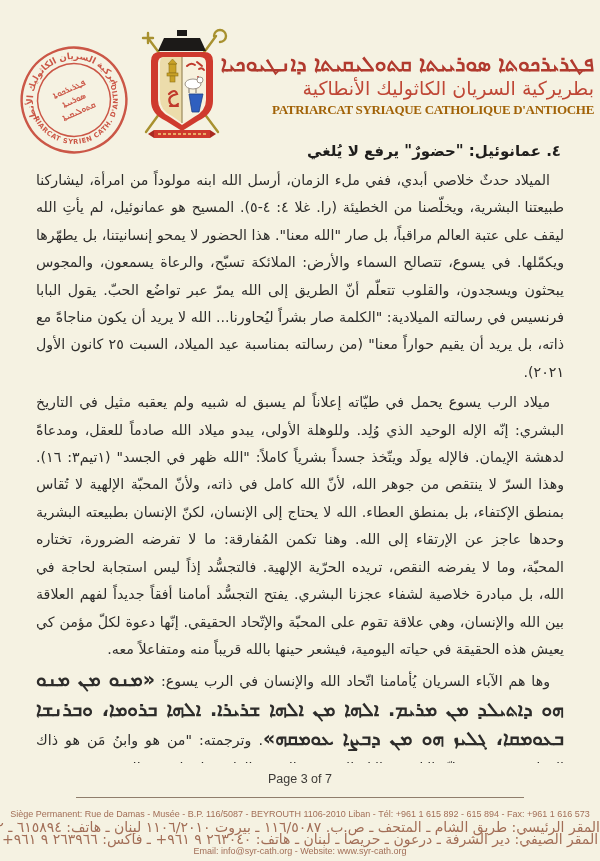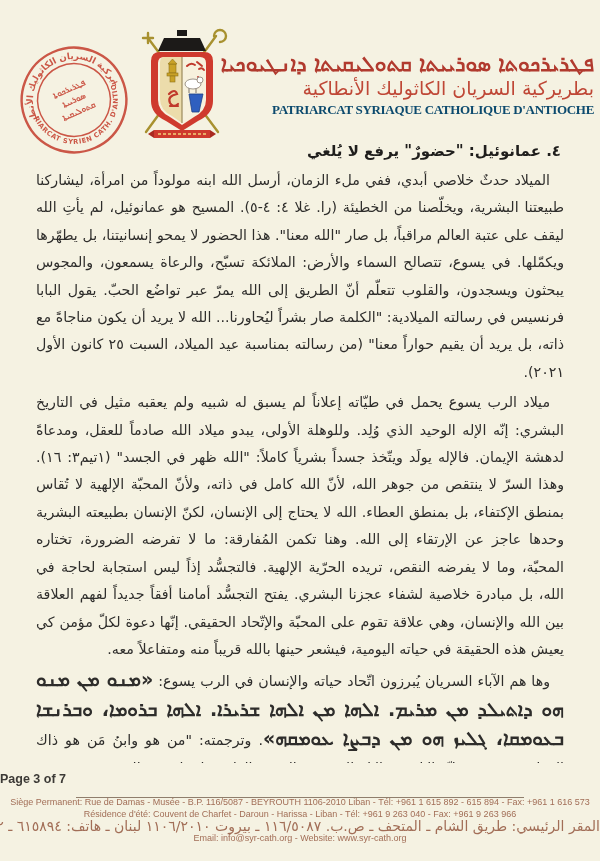--- a/index.html
+++ b/index.html
@@ -25,60 +25,60 @@
   }
   .syriac-title{
     font-size:21px;font-weight:bold;color:#b13a2e;
     line-height:24px;letter-spacing:1px;white-space:nowrap;
   }
   .arabic-title{
     font-size:19px;color:#bf4736;line-height:25px;white-space:nowrap;
   }
   .french-title{
     direction:ltr;font-family:"Liberation Serif",serif;
-    font-size:13px;font-weight:bold;color:#0c4a6e;
+    font-size:13px;font-weight:bold;color:#a16207;
     letter-spacing:-0.3px;line-height:18px;white-space:nowrap;
   }
   
   .letter-body{
     position:absolute;top:138px;right:33px;left:33px;height:625px;
     direction:rtl;text-align:justify;
     color:#2e2d2b;font-size:14.2px;line-height:27.4px;
     overflow:hidden;
   }
   .letter-body h2{
     font-size:15px;font-weight:bold;color:#1f1e1c;
     margin:0 6px 2px 0;padding:0;line-height:26px;
   }
   .letter-body p{margin:3px;padding:0;text-indent:14px;}
   .syriac-inline{font-weight:bold;font-size:19px;letter-spacing:.5px;}
   
   .page-number{
     position:absolute;left:0;right:0;top:772px;
-    text-align:left;font-family:"Liberation Sans",sans-serif;
-    font-size:12.5px;font-weight:700;color:#3c3a36;
+    text-align:center;font-family:"Liberation Sans",sans-serif;
+    font-size:12.5px;font-weight:400;color:#3c3a36;
   }
   .page-footer{position:absolute;left:0;right:0;top:797px;height:64px;}
   .footer-rule{
     position:absolute;left:76px;right:76px;top:0;height:0;
     border-top:1.5px solid #8f7e6c;
   }
   .fline{
     position:relative;text-align:center;color:#a26e57;
     white-space:nowrap;
   }
   .fline.fr{
     font-family:"Liberation Sans",sans-serif;
     font-size:9px;line-height:11.5px;
   }
   .fline.ar{
     direction:rtl;font-size:14px;line-height:12px;
   }
   .fline.contact{margin-top:1px;font-size:9px;}
-  .footer-stack{padding-top:0;}
+  .footer-stack{padding-top:12px;}
 </style>
 </head>
 <body>
 
 <div class="page">
 
   <header class="letterhead">
 
     <div class="stamp-wrap">
       <svg width="112" height="112" viewBox="0 0 120 120">
@@ -158,30 +158,30 @@
       <div class="arabic-title">بطريركية السريان الكاثوليك الأنطاكية</div>
       <div class="french-title">PATRIARCAT SYRIAQUE CATHOLIQUE D'ANTIOCHE</div>
     </div>
   </header>
 
   <main class="letter-body">
     <h2>٤. عمانوئيل: "حضورٌ" يرفع لا يُلغي</h2>
     <p>الميلاد حدثٌ خلاصي أبدي، ففي ملء الزمان، أرسل الله ابنه مولوداً من امرأة، ليشاركنا طبيعتنا البشرية، ويخلّصنا من الخطيئة (را. غلا ٤: ٤-٥). المسيح هو عمانوئيل، لم يأتِ الله ليقف على عتبة العالم مراقباً، بل صار "الله معنا". هذا الحضور لا يمحو إنسانيتنا، بل يطهّرها ويكمّلها. في يسوع، تتصالح السماء والأرض: الملائكة تسبّح، والرعاة يسمعون، والمجوس يبحثون ويسجدون، والقلوب تتعلّم أنّ الطريق إلى الله يمرّ عبر تواضُع الحبّ. يقول البابا فرنسيس في رسالته الميلادية: "الكلمة صار بشراً ليُحاورنا... الله لا يريد أن يكون مناجاةً مع ذاته، بل يريد أن يقيم حواراً معنا" (من رسالته بمناسبة عيد الميلاد، السبت ٢٥ كانون الأول ٢٠٢١).</p>
     <p>ميلاد الرب يسوع يحمل في طيّاته إعلاناً لم يسبق له شبيه ولم يعقبه مثيل في التاريخ البشري: إنّه الإله الوحيد الذي وُلِد. وللوهلة الأولى، يبدو ميلاد الله صادماً للعقل، ومدعاةً لدهشة الإيمان. فالإله يولَد ويتّخذ جسداً بشرياً كاملاً: "الله ظهر في الجسد" (١تيم٣: ١٦). وهذا السرّ لا ينتقص من جوهر الله، لأنّ الله كامل في ذاته، ولأنّ المحبّة الإلهية لا تُقاس بمنطق الإكتفاء، بل بمنطق العطاء. الله لا يحتاج إلى الإنسان، لكنّ الإنسان بطبيعته البشرية وحدها عاجز عن الإرتقاء إلى الله. وهنا تكمن المُفارقة: ما لا تفرضه الضرورة، تختاره المحبّة، وما لا يفرضه النقص، تريده الحرّية الإلهية. فالتجسُّد إذاً ليس استجابة لحاجة في الله، بل مبادرة خلاصية لشفاء عجزنا البشري. يفتح التجسُّد أمامنا أفقاً جديداً لفهم العلاقة بين الله والإنسان، وهي علاقة تقوم على المحبّة والإتّحاد الحقيقي. إنّها دعوة لكلّ مؤمن كي يعيش هذه الحقيقة في حياته اليومية، فيشعر حينها بالله قريباً منه ومتفاعلاً معه.</p>
     <p>
-      <span>وها هم الآباء السريان يُبرزون اتّحاد حياته والإنسان في الرب يسوع: </span><span class="syriac-inline">«ܡܢܘ ܡܢ ܡܢܘ ܗܘ ܕܐܬܝܠܕ ܡܢ ܡܪܝܡ. ܐܠܗܐ ܡܢ ܐܠܗܐ ܫܪܝܪܐ. ܐܠܗܐ ܒܪܘܡܐ، ܘܒܪܢܫܐ ܒܥܘܡܩܐ، ܓܠܝܙ ܗܘ ܡܢ ܕܒܨܐ ܥܘܡܩܗ»</span><span>. وترجمته: "من هو وابنُ مَن هو ذاك المولود من مريم. إنّه الإله من الإله الحقيقي. إله في العلى، وإنسان في العمق، محرومٌ هو من يَسبر غوره".</span>
+      <span>وها هم الآباء السريان يُأمامنا اتّحاد الله والإنسان في الرب يسوع: </span><span class="syriac-inline">«ܡܢܘ ܡܢ ܡܢܘ ܗܘ ܕܐܬܝܠܕ ܡܢ ܡܪܝܡ. ܐܠܗܐ ܡܢ ܐܠܗܐ ܫܪܝܪܐ. ܐܠܗܐ ܒܪܘܡܐ، ܘܒܪܢܫܐ ܒܥܘܡܩܐ، ܓܠܝܙ ܗܘ ܡܢ ܕܒܨܐ ܥܘܡܩܗ»</span><span>. وترجمته: "من هو وابنُ مَن هو ذاك المولود من مريم. إنّه الإله من الإله الحقيقي. إله في العلى، وإنسان في العمق، محرومٌ هو من يَسبر غوره".</span>
     </p>
 
   </main>
 
   <div class="page-number">Page 3 of 7</div>
 
   <footer class="page-footer">
     <div class="footer-rule"></div>
     <div class="footer-stack">
       <div class="fline fr">Siège Permanent: Rue de Damas - Musée - B.P. 116/5087 - BEYROUTH 1106-2010 Liban - Tél: +961 1 615 892 - 615 894 - Fax: +961 1 616 573</div>
-      <div class="fline fr">Résidence d'été: Couvent de Charfet - Daroun - Harissa - Liban - Tél: +961 9 263 040 - Fax: +961 9 263 966</div>
       <div class="fline ar">المقر الرئيسي: طريق الشام ـ المتحف ـ ص.ب. ١١٦/٥٠٨٧ ـ بيروت ١١٠٦/٢٠١٠ لبنان ـ هاتف: ٦١٥٨٩٤ ـ ٦١٥٨٩٢ ١ ٩٦١+ ـ فاكس: ٦١٦٥٧٢ ١ ٩٦١+</div>
+      <div class="fline ar">المقر الصيفي: دير الشرفة ـ درعون ـ حريصا ـ لبنان ـ هاتف: ٢٦٣٠٤٠ ٩ ٩٦١+ ـ فاكس: ٢٦٣٩٦٦ ٩ ٩٦١+</div>
       <div class="fline fr contact">Email: info@syr-cath.org   -   Website: www.syr-cath.org</div>
     </div>
   </footer>
 
 </div>
 
 </body></html>

